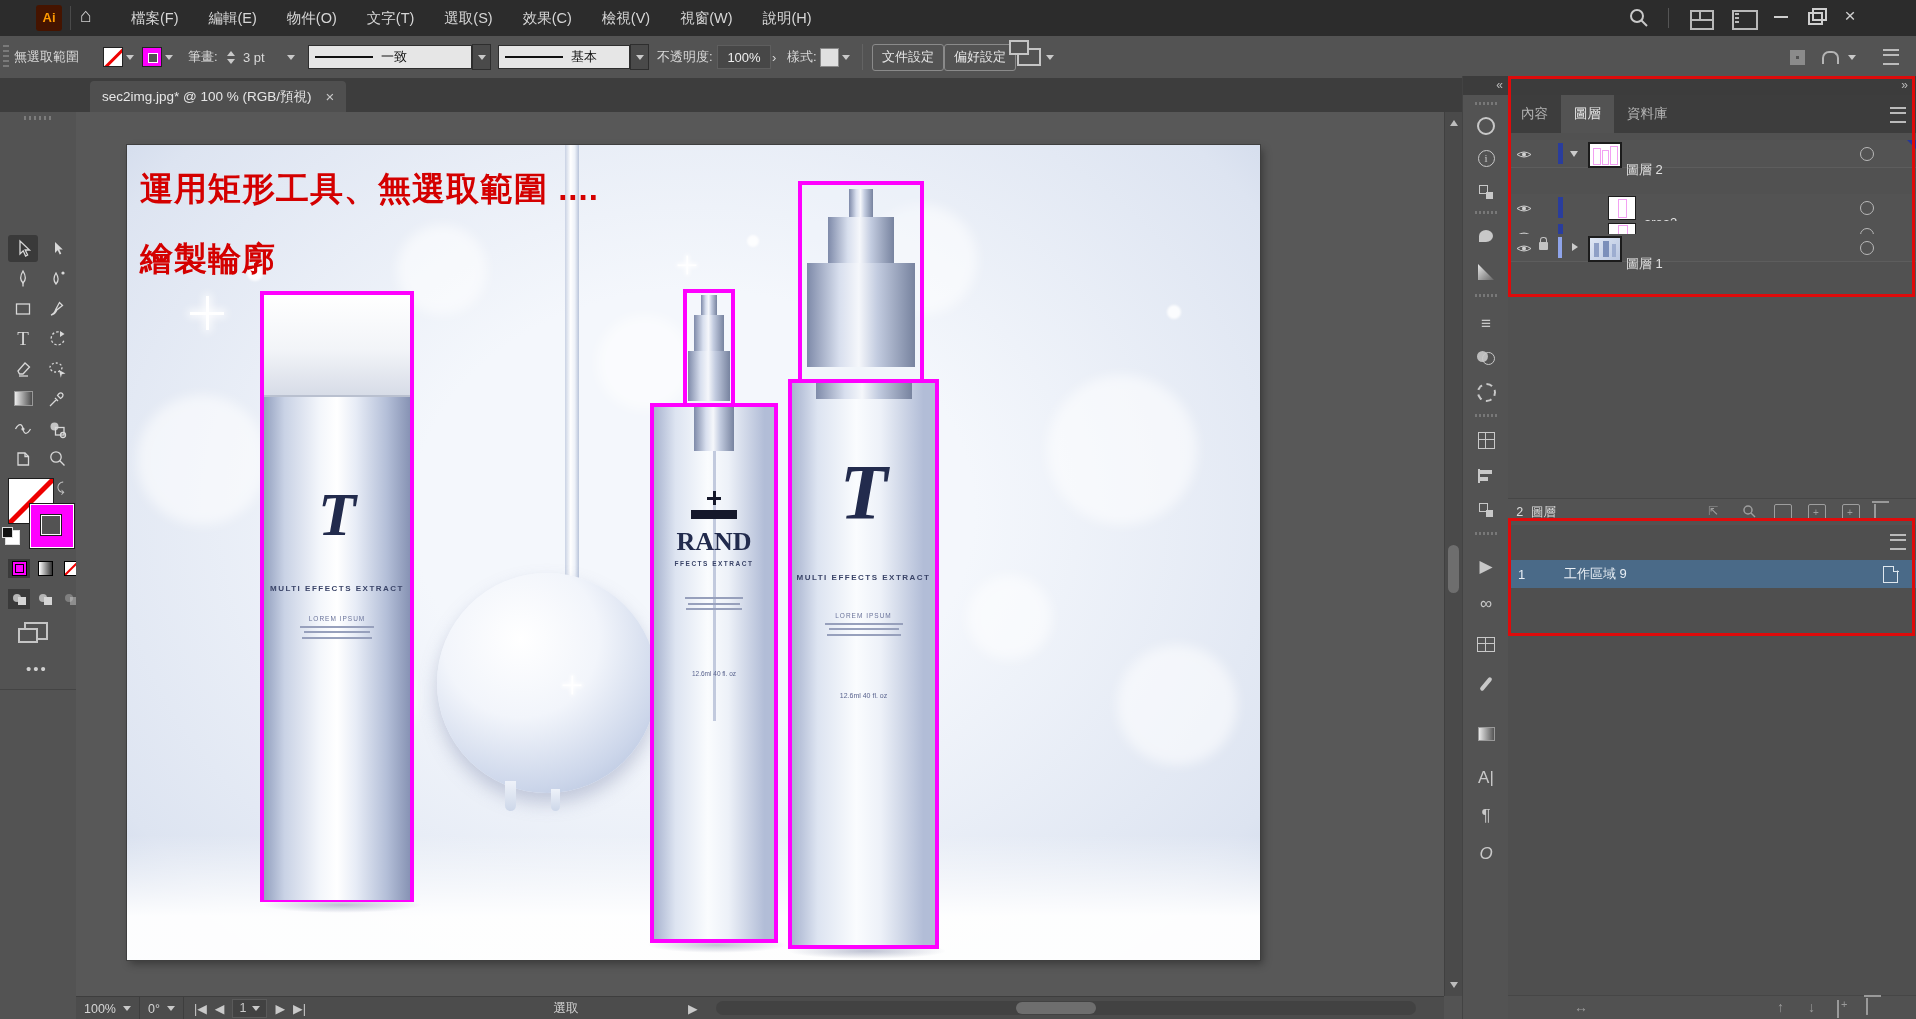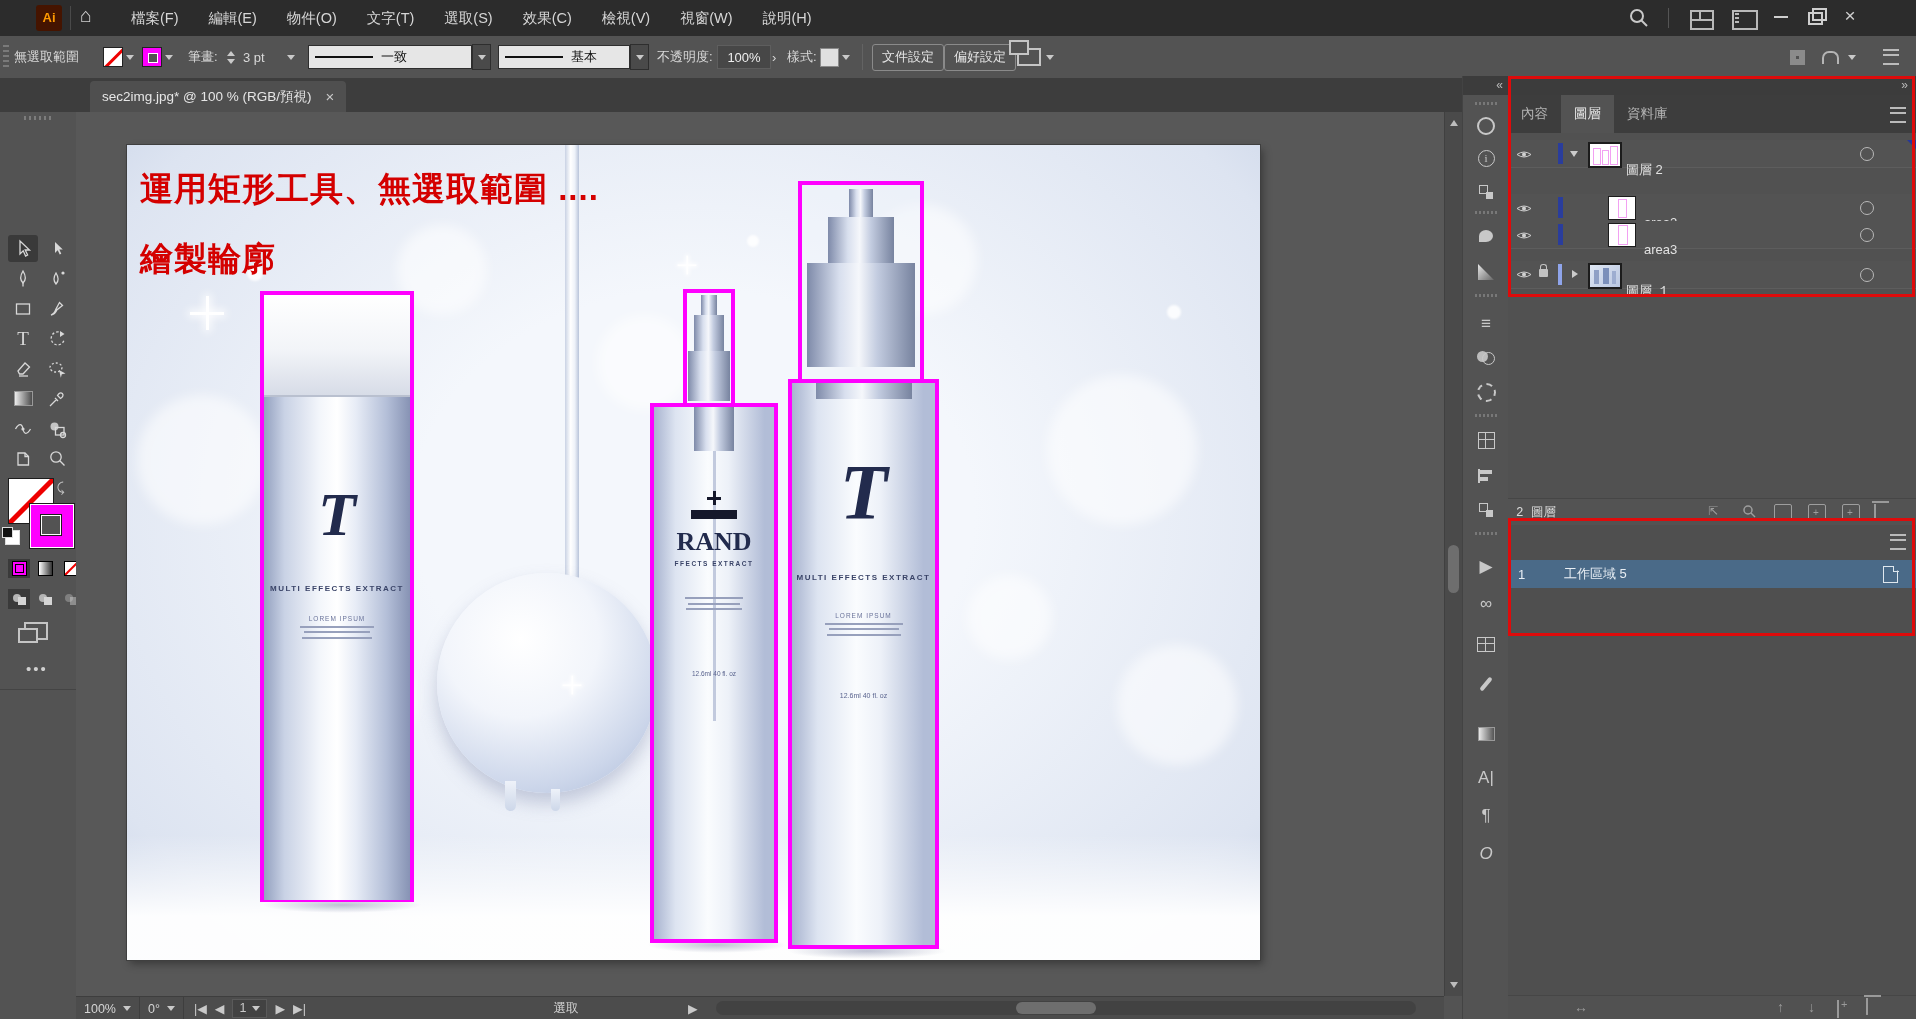--- a/index.html
+++ b/index.html
@@ -689,21 +689,21 @@
               <circle cx="8" cy="5.5" r="2" fill="#cfcfcf"></circle>
             </svg></span>
         <span class="lr-bar"></span>
         <span class="lr-thumb small">
           <span class="mg" style="left:9px;top:1px;width:8px;height:18px;"></span>
           </span>
         <span class="lr-name" style="left:136px;">area3</span>
         <span class="lr-circ"></span>
       </div>
 
-      <div class="lrow" style="top:128px;font-family:Liberation Mono, monospace;">
+      <div class="lrow" style="top:101px;">
         <span class="lr-eye">
           <svg width="16" height="11">
               <path d="M1 5.5 Q8 .5 15 5.5 Q8 10.5 1 5.5 Z" stroke="#cfcfcf" fill="none"></path>
               <circle cx="8" cy="5.5" r="2" fill="#cfcfcf"></circle>
             </svg></span>
         <span class="lr-lock"></span>
         <span class="lr-bar light"></span>
         <span class="lr-exp closed"></span>
         <span class="lr-thumb" style="left:80px;background:linear-gradient(135deg,#dfe7f4,#b9c6e0);">
           <span style="position:absolute;left:4px;top:5px;width:5px;height:14px;background:#8fa0c6;"></span>
@@ -730,21 +730,21 @@
       <span class="lf-ic" style="left:334px;">
           <span style="position:absolute;left:4px;top:2px;font-size:10px;">+</span>
         </span>
       <span class="lf-ic noborder" style="left:366px;"><span class="trash"></span></span>
     </div>
 
     <div class="pmenu hamb" style="top:458px;"></div>
 
     <div class="ab-row">
       <span class="ab-idx">1</span>
-      <span class="ab-name">工作區域 5</span>
+      <span class="ab-name">工作區域 9</span>
       <span class="ab-ico"></span>
     </div>
 
     <div class="dock-foot">
       <span class="df-ic" style="left:66px;">↔</span>
       <span class="df-ic" style="left:269px;">↑</span>
       <span class="df-ic" style="left:300px;">↓</span>
       <span class="df-ic" style="left:329px;top:5px;"><span class="box-plus"></span></span>
       <span class="df-ic" style="left:358px;top:2px;"><span class="trash"></span></span>
     </div>

